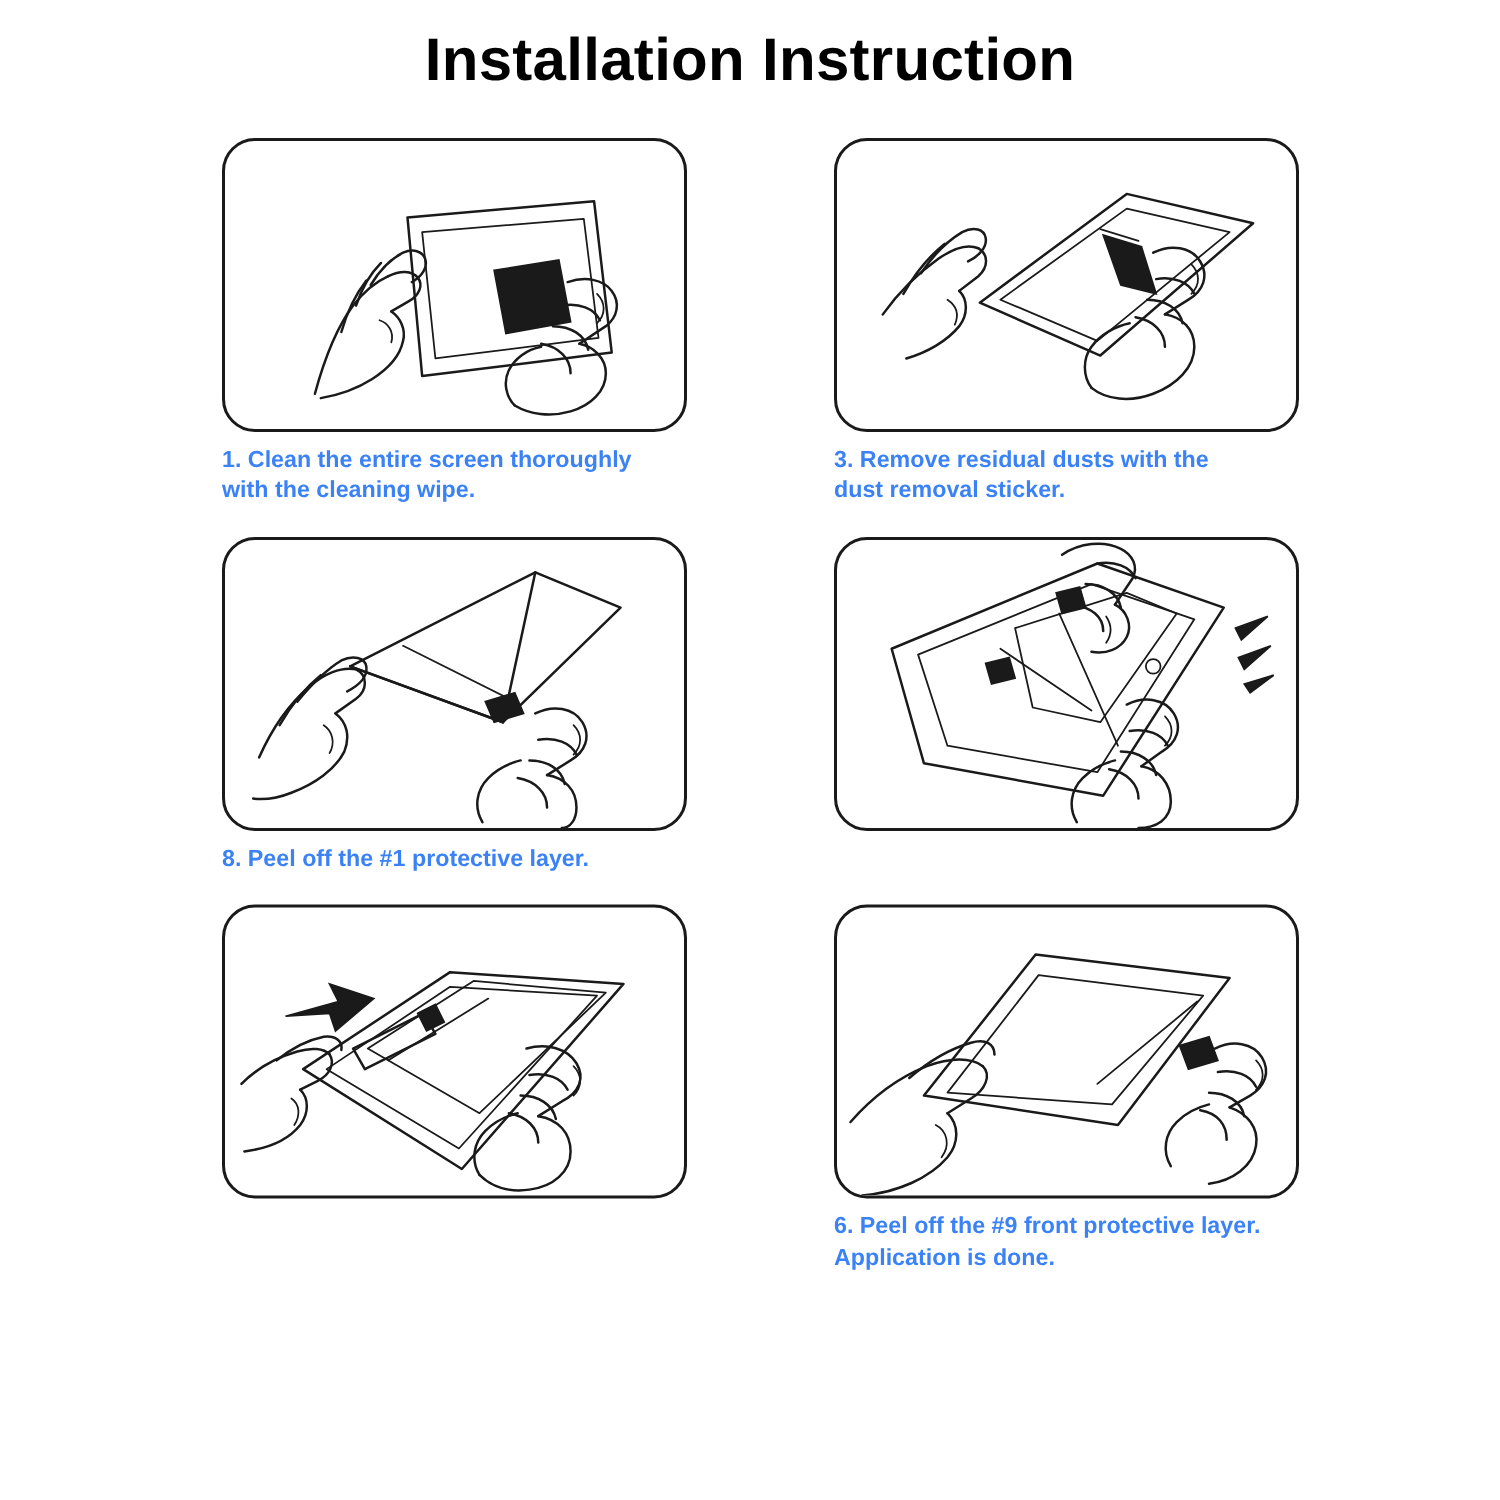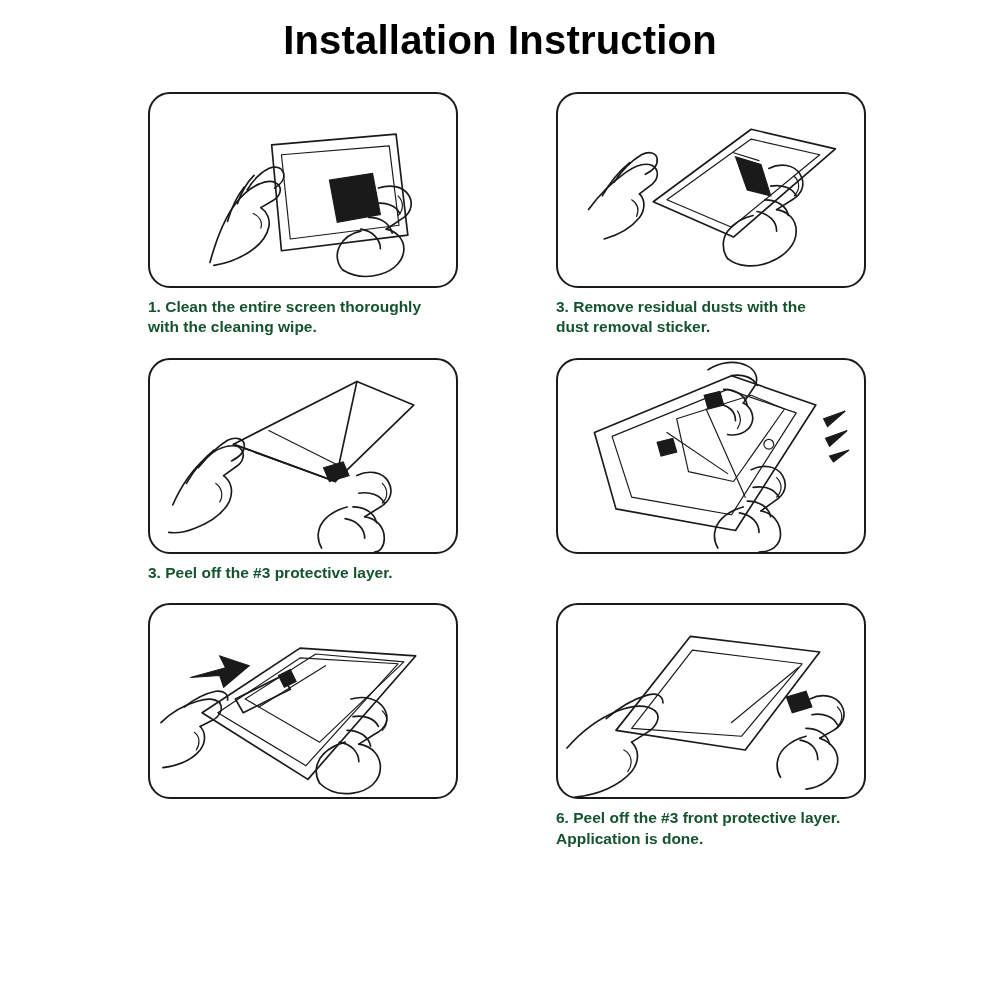--- a/index.html
+++ b/index.html
@@ -55,21 +55,21 @@
   .panel svg {
     display: block;
     width: 100%;
     height: 100%;
   }
   .caption {
     margin-top: 9px;
     font-size: 15.5px;
     line-height: 1.32;
     font-weight: bold;
-    color: #14532d;
+    color: #3b82f6;
     white-space: pre-line;
   }
   .ln { fill: none; stroke: #1a1a1a; stroke-width: 1.7; stroke-linejoin: round; stroke-linecap: round; }
   .lnT { fill: none; stroke: #1a1a1a; stroke-width: 1.2; stroke-linejoin: round; stroke-linecap: round; }
   .sol { fill: #1a1a1a; stroke: #1a1a1a; stroke-width: 1.2; }
 </style>
 </head>
 <body>
 
 <div class="sheet">
@@ -158,21 +158,21 @@
 
           <path class="ln" d="M210 118 C222 112 236 114 242 124 C248 134 244 144 234 150 L218 160"></path>
           <path class="ln" d="M218 160 C230 162 238 170 238 182 C238 190 234 196 228 196"></path>
           <path class="ln" d="M212 136 C224 134 234 138 238 146"></path>
           <path class="ln" d="M206 150 C218 150 228 156 230 166"></path>
           <path class="ln" d="M198 162 C210 164 218 172 218 182"></path>
           <path class="ln" d="M174 192 C168 182 170 170 178 162 C184 156 192 152 200 150"></path>
           <path class="lnT" d="M236 126 C242 132 242 140 236 146"></path>
         </svg>
       </div>
-      <div class="caption">3. Peel off the #3 protective layer.</div>
+      <div class="caption">8. Peel off the #1 protective layer.</div>
     </div>
 
     <div class="step">
       <div class="panel">
         <svg viewBox="0 0 310 196">
 
           <path class="ln" d="M36 74 L176 16 L262 46 L180 174 L58 152 Z"></path>
           <path class="lnT" d="M54 78 L172 30 L242 54 L176 158 L74 140 Z"></path>
 
           <path class="lnT" d="M120 60 L196 36 L230 50 L178 124 L132 114 Z"></path>
@@ -258,18 +258,18 @@
 
           <path class="ln" d="M256 96 C268 90 282 92 288 102 C294 112 290 122 280 128 L266 136"></path>
           <path class="ln" d="M266 136 C278 140 286 150 284 162 C282 176 268 186 252 188"></path>
           <path class="ln" d="M258 112 C270 110 280 114 284 122"></path>
           <path class="ln" d="M252 126 C264 126 274 132 276 142"></path>
           <path class="ln" d="M246 138 C258 140 264 148 264 158"></path>
           <path class="ln" d="M226 176 C220 166 222 154 230 146 C236 140 244 136 252 134"></path>
           <path class="lnT" d="M284 104 C290 110 290 118 284 124"></path>
         </svg>
       </div>
-      <div class="caption">6. Peel off the #3 front protective layer.
+      <div class="caption">6. Peel off the #9 front protective layer.
 Application is done.</div>
     </div>
 
   </div>
 </div>
 
 </body></html>

